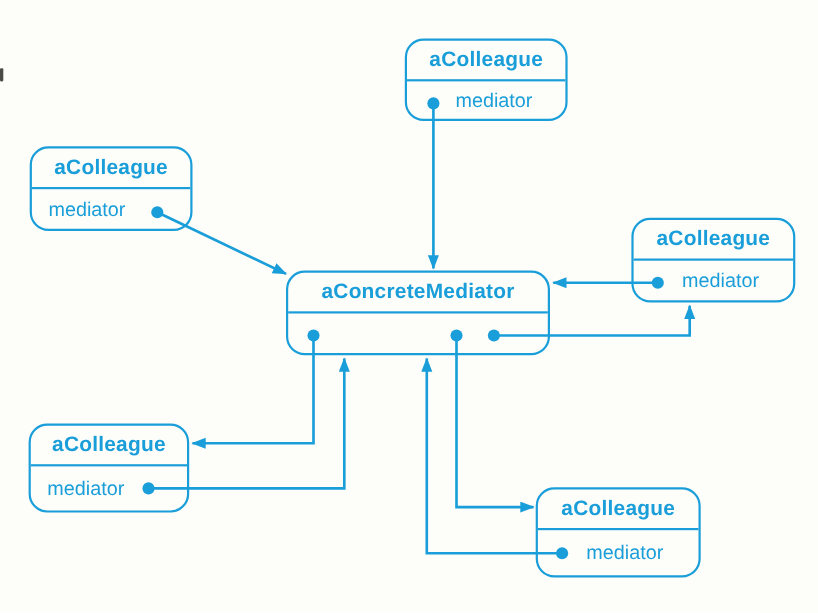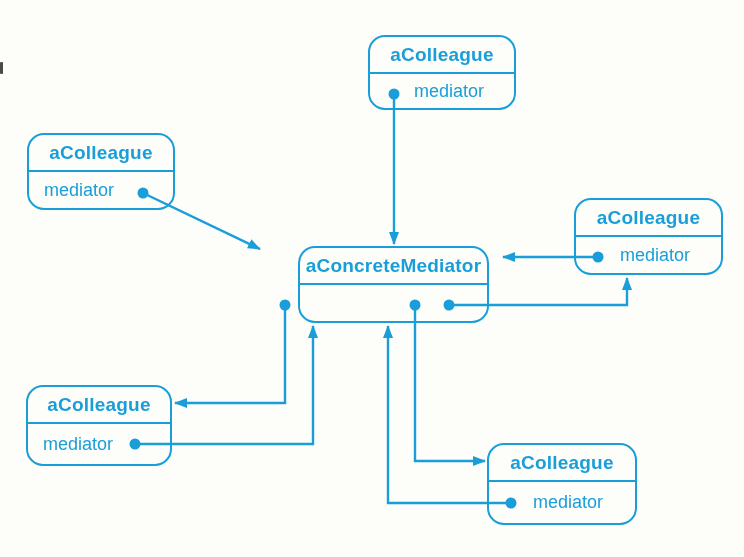--- a/index.html
+++ b/index.html
@@ -81,21 +81,21 @@
     </div>
   </div>
 
   <div class="obj-box dot-right" style="left:27px; top:133px; width:148px; height:77px;">
     <div class="obj-title">aColleague</div>
     <div class="obj-attr">
       <span>mediator</span>
     </div>
   </div>
 
-  <div class="obj-box" style="left:260px; top:246px; width:191px; height:77px;margin-left:38px;">
+  <div class="obj-box" style="left:260px; top:246px; width:240px; height:77px;">
     <div class="obj-title">aConcreteMediator</div>
     <div class="obj-attr">
       <span></span>
     </div>
   </div>
 
   <div class="obj-box dot-left" style="left:574px; top:198px; width:149px; height:77px;">
     <div class="obj-title">aColleague</div>
     <div class="obj-attr">
       <span>mediator</span>

